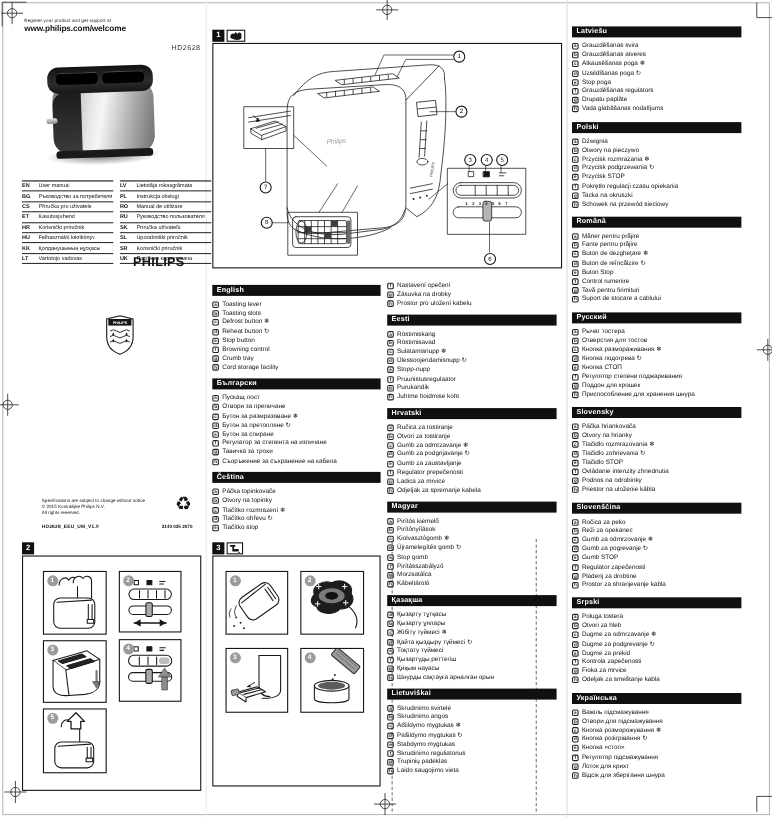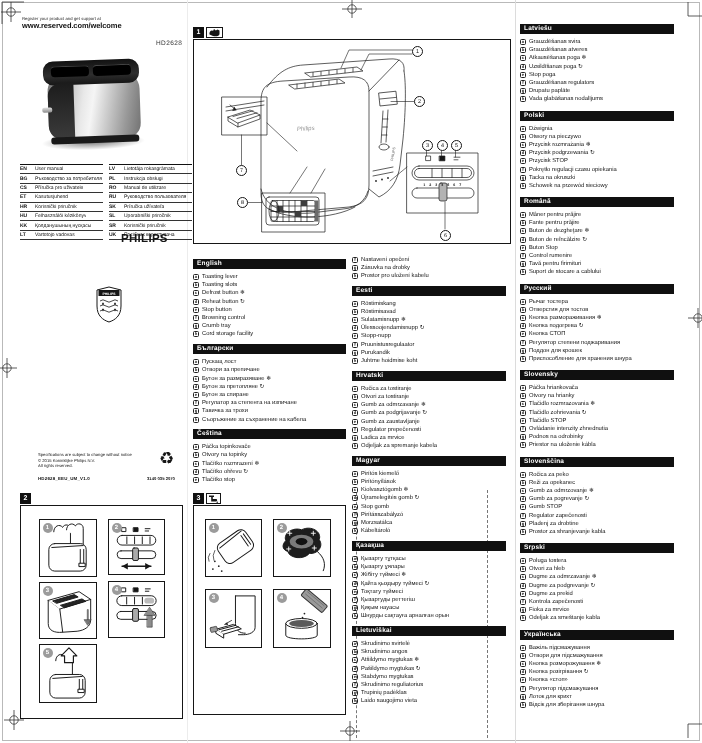--- a/index.html
+++ b/index.html
@@ -90,21 +90,21 @@
 </svg>
 <svg class="abs" style="left:338px;top:719px" width="24" height="24" viewBox="0 0 24 24" stroke="#333" stroke-width=".8" fill="none">
   <circle cx="12" cy="12" r="4.2"></circle>
     <path d="M12,2 V22 M2,12 H22"></path>
 </svg>
 <svg class="abs" style="left:682px;top:722px" width="20" height="20" viewBox="0 0 20 20" stroke="#333" stroke-width=".8" fill="none">
   <path d="M6,18 V4 M6,4 H20" transform="translate(0,-2)"></path>
 </svg>
 
 <div class="abs reg-line">Register your product and get support at</div>
-<div class="abs website">www.reserved.com/welcome</div>
+<div class="abs website">www.philips.com/welcome</div>
 <div class="abs model">HD2628</div>
 
 <div class="abs photo">
   <div class="ph-shadow"></div>
   <div class="ph-body"></div>
   <div class="ph-top">
     <div class="ph-slot" style="left:8px"></div>
     <div class="ph-slot" style="left:50px"></div>
   </div>
   <div class="ph-front"></div>

